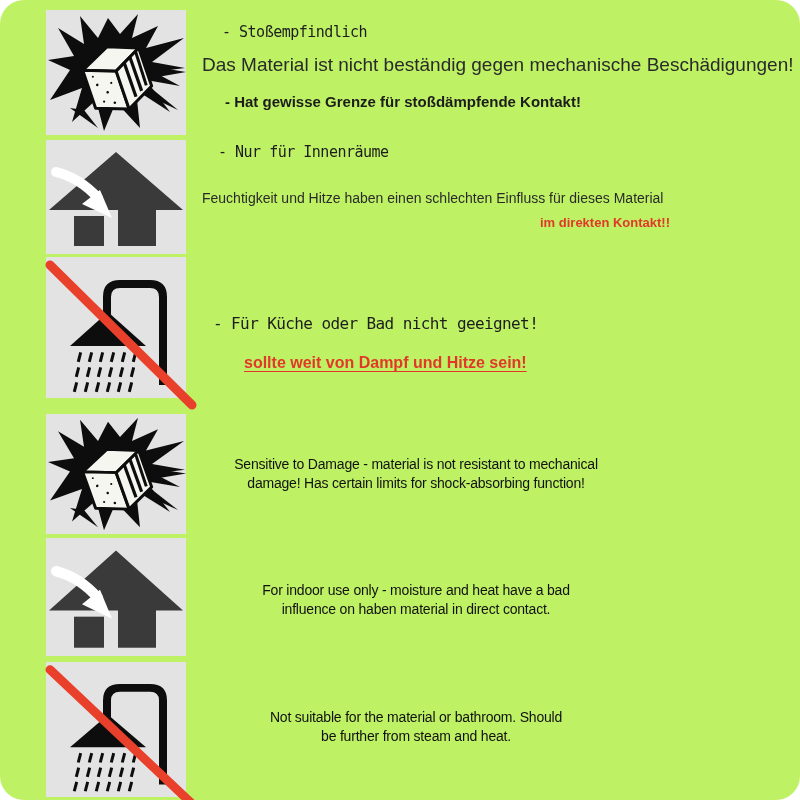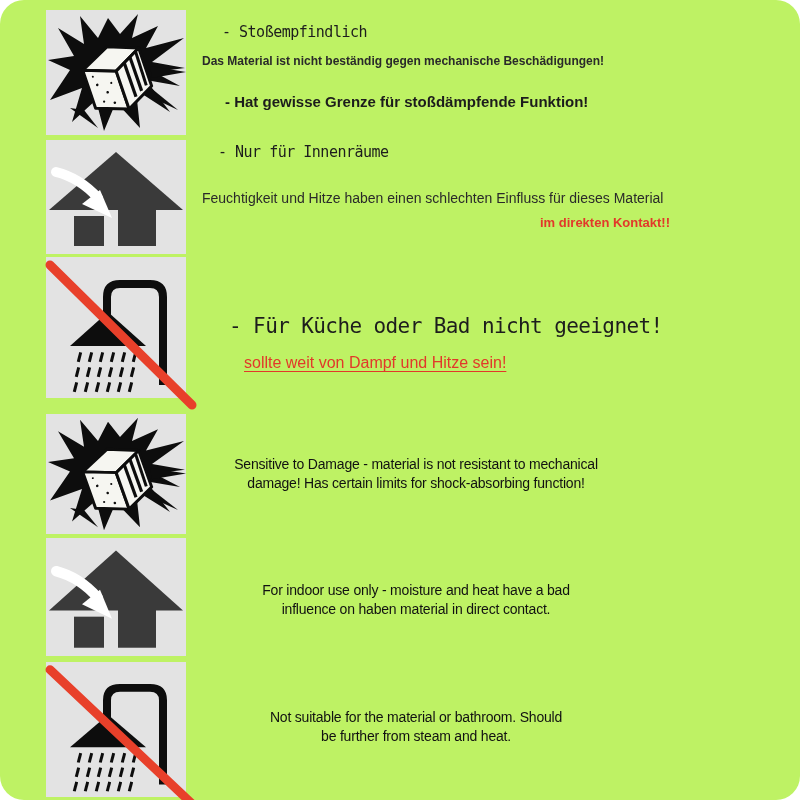--- a/index.html
+++ b/index.html
@@ -13,27 +13,27 @@
   .tile-1{top:10px;height:125px;}
   .tile-2{top:140px;height:114px;}
   .tile-3{top:257px;height:141px;}
   .tile-4{top:414px;height:120px;}
   .tile-5{top:538px;height:118px;}
   .tile-6{top:662px;height:135px;}
   
   .txt{position:absolute;white-space:nowrap;}
   .mono{font-family:"DejaVu Sans Mono","Liberation Mono",monospace;color:#1d1d1d;}
   .de-h1{left:222px;top:23px;font-size:15px;letter-spacing:-0.5px;}
-  .de-b1{left:202px;top:54px;font-size:12px;color:#2a2a2a;font-weight:bold;}
+  .de-b1{left:202px;top:54px;font-size:19px;color:#2a2a2a;}
   .de-n1{left:225px;top:93px;font-size:15px;font-weight:bold;}
   .de-h2{left:218px;top:143px;font-size:15px;letter-spacing:-0.5px;}
   .de-b2{left:202px;top:190px;font-size:14px;color:#2a2a2a;}
   .de-n2{left:540px;top:215px;font-size:13px;font-weight:bold;color:#e2382a;}
-  .de-h3{left:213px;top:314px;font-size:21px;letter-spacing:-0.6px;margin-left:16px;}
-  .de-n3{left:244px;top:354px;font-size:16px;font-weight:normal;color:#e2382a;
+  .de-h3{left:213px;top:314px;font-size:16px;letter-spacing:-0.6px;}
+  .de-n3{left:244px;top:354px;font-size:16px;font-weight:bold;color:#e2382a;
          text-decoration:underline;text-underline-offset:3px;}
   .en-block{position:absolute;left:190px;width:452px;text-align:center;
             font-size:14px;font-weight:normal;line-height:19px;letter-spacing:-0.2px;color:#111;}
   .en-1{top:455px;}
   .en-2{top:581px;}
   .en-3{top:708px;}
 </style>
 </head>
 <body>
 
@@ -122,21 +122,21 @@
       </svg>
   </div>
   <div class="tile tile-6">
     <svg viewBox="0 0 140 141" preserveAspectRatio="none">
         <use href="#shower-glyph"></use>
       </svg>
   </div>
 
   <div class="txt mono de-h1">- Stoßempfindlich</div>
   <div class="txt de-b1">Das Material ist nicht beständig gegen mechanische Beschädigungen!</div>
-  <div class="txt de-n1">- Hat gewisse Grenze für stoßdämpfende Funktion!</div>
+  <div class="txt de-n1">- Hat gewisse Grenze für stoßdämpfende Kontakt!</div>
 
   <div class="txt mono de-h2">- Nur für Innenräume</div>
   <div class="txt de-b2">Feuchtigkeit und Hitze haben einen schlechten Einfluss für dieses Material</div>
   <div class="txt de-n2">im direkten Kontakt!!</div>
 
   <div class="txt mono de-h3">- Für Küche oder Bad nicht geeignet!</div>
   <div class="txt de-n3">sollte weit von Dampf und Hitze sein!</div>
 
   <div class="en-block en-1">
     <div>Sensitive to Damage - material is not resistant to mechanical</div>

